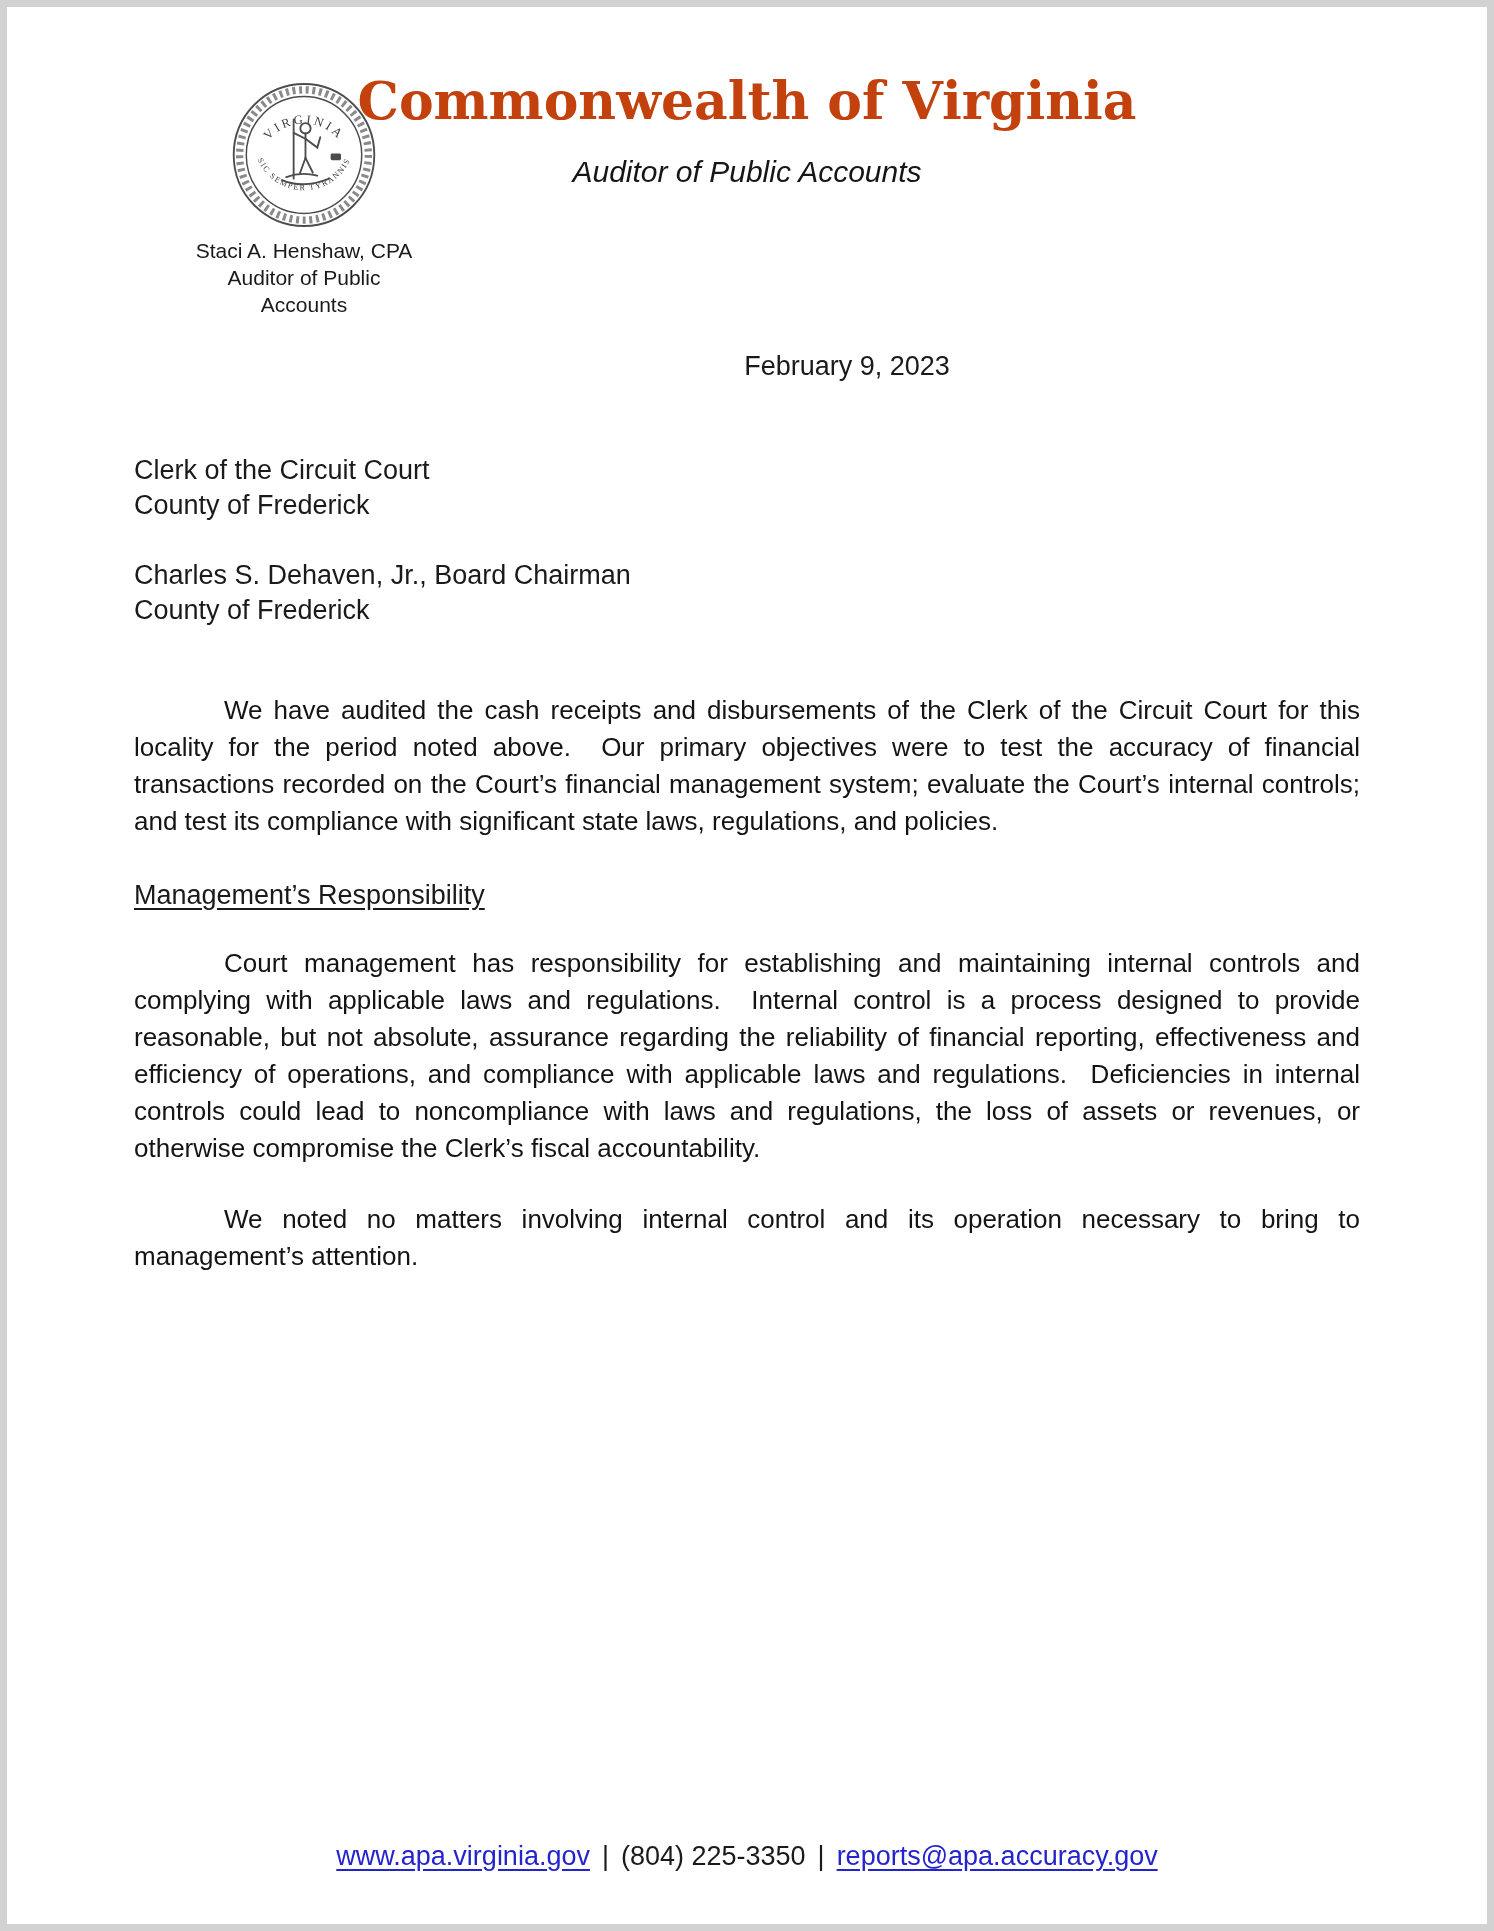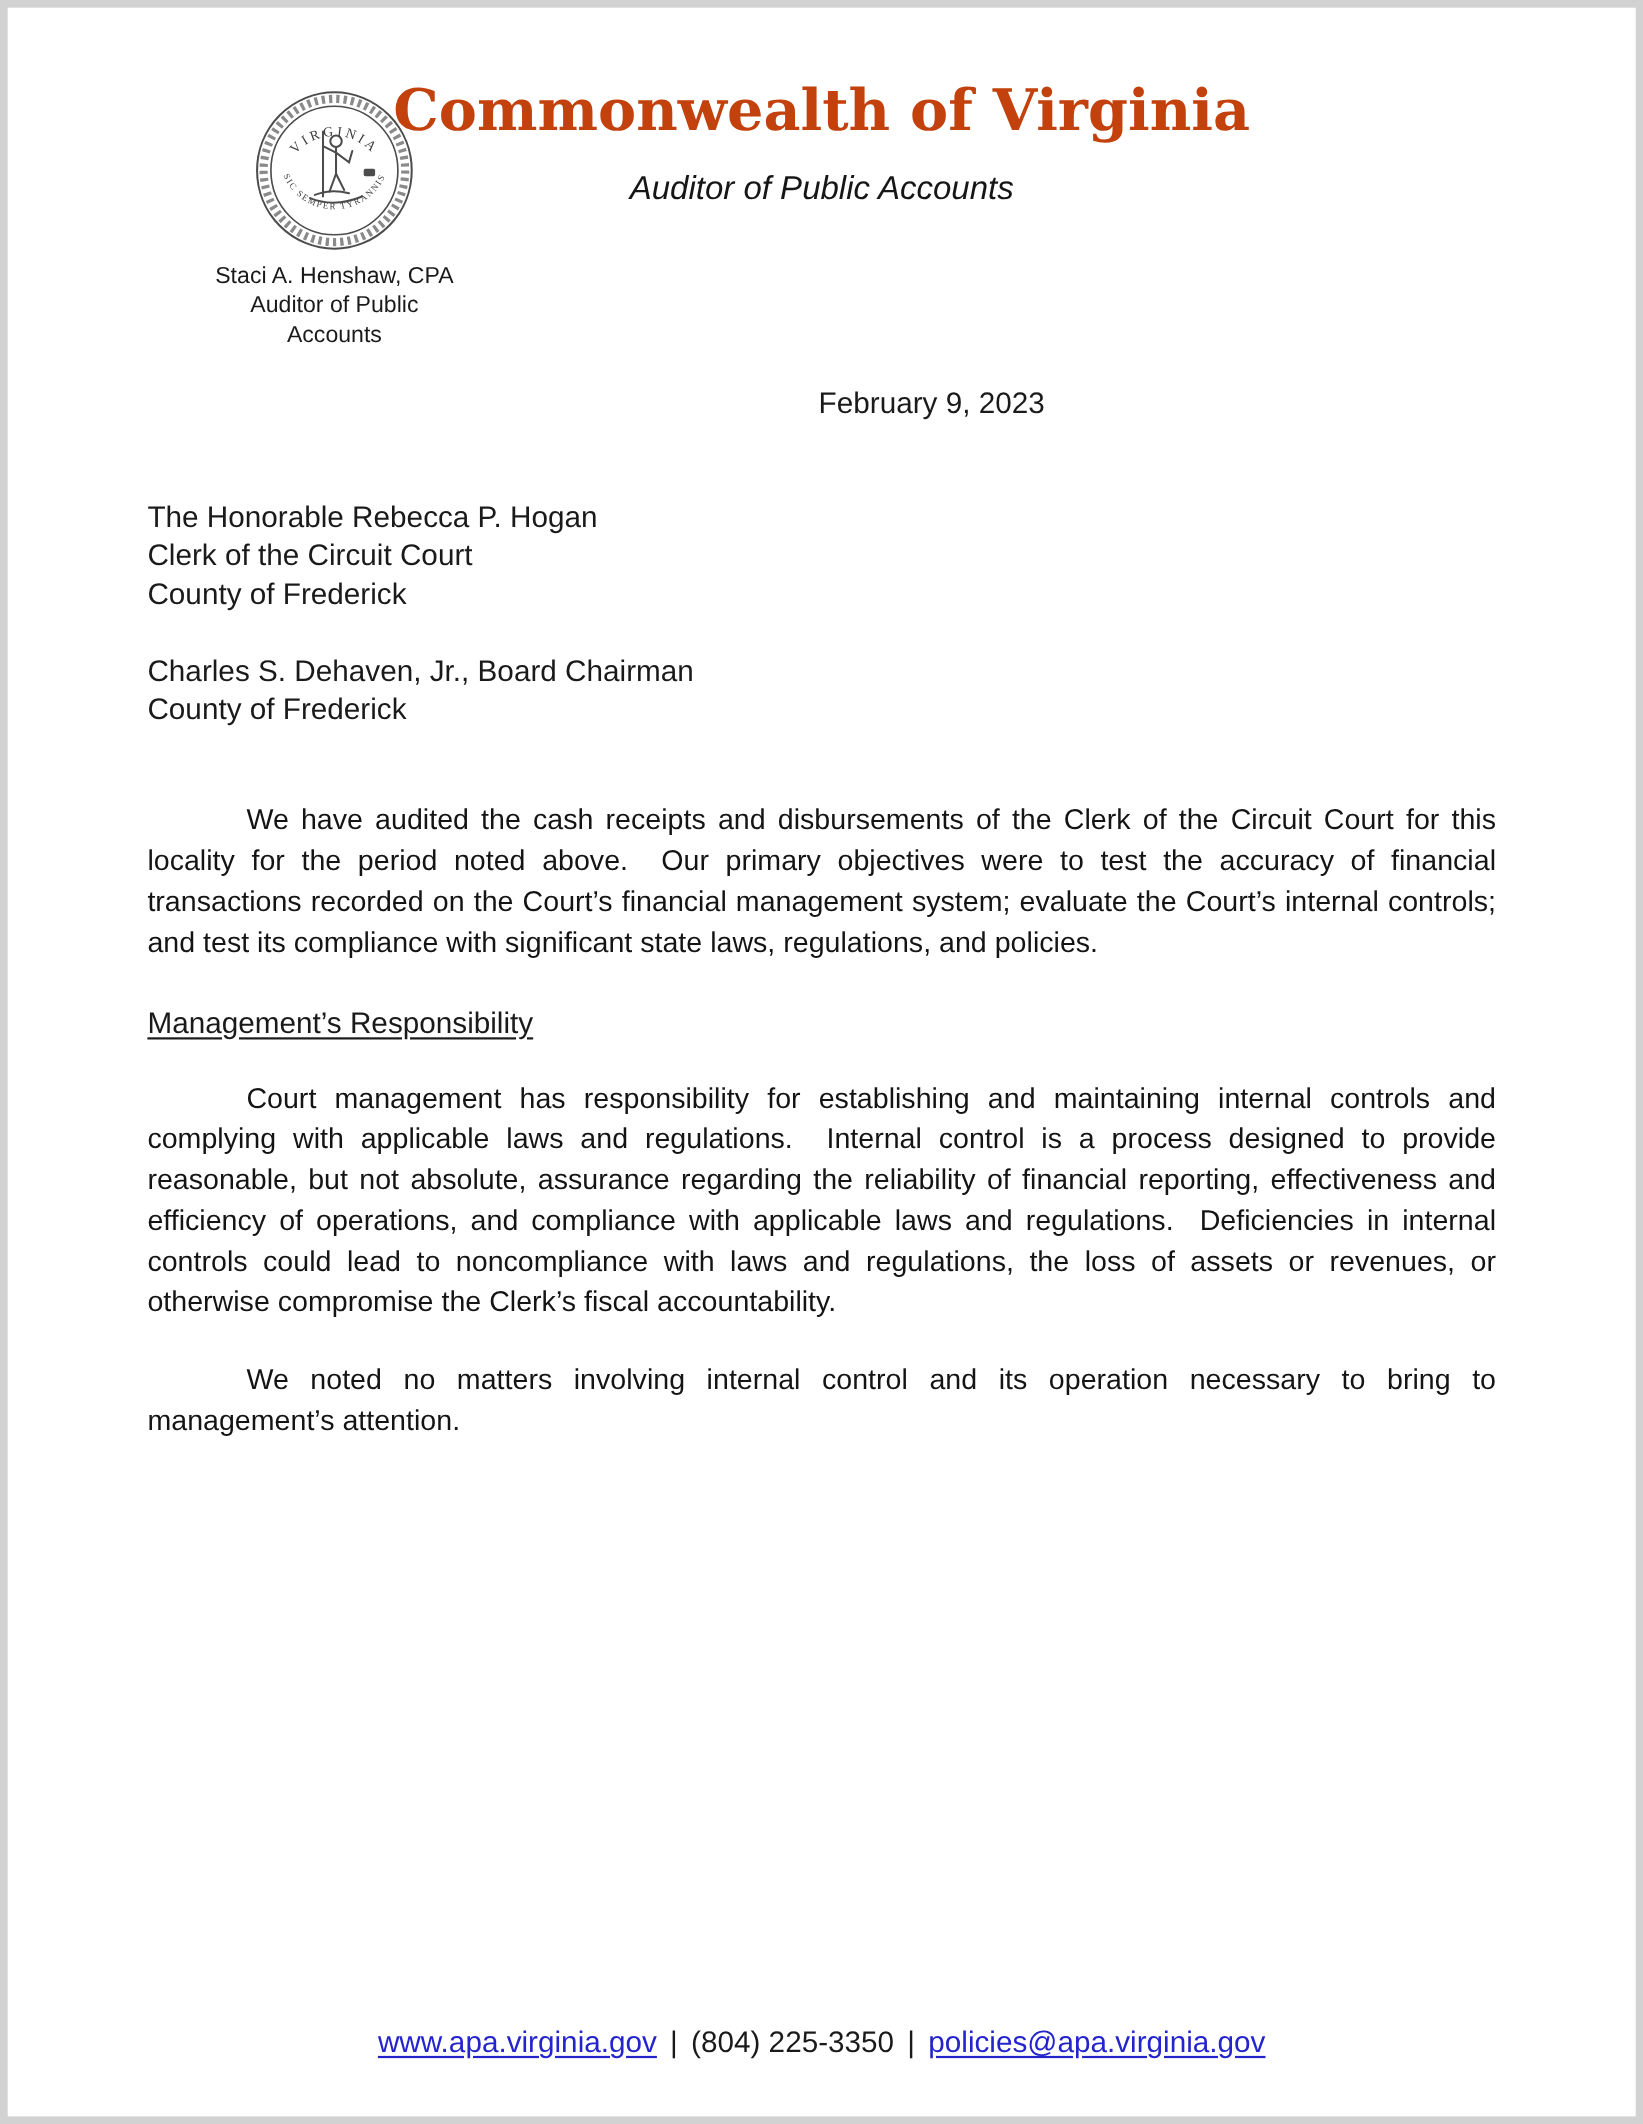--- a/index.html
+++ b/index.html
@@ -164,37 +164,36 @@
         <div class="org-subtitle">Auditor of Public Accounts</div>
       </div>
 
     </div>
 
     <div class="date-row">
       <span>February 9, 2023</span>
     </div>
 
     <div class="recipients-1">
-      <div class="addr-line">The Honorable Rebecca P. Hogan</div>
       <div class="addr-line">Clerk of the Circuit Court</div>
       <div class="addr-line">County of Frederick</div>
     </div>
 
     <div class="recipients-2">
       <div class="addr-line">Charles S. Dehaven, Jr., Board Chairman</div>
       <div class="addr-line">County of Frederick</div>
     </div>
 
 
     <p class="para para1">We have audited the cash receipts and disbursements of the Clerk of the Circuit Court for this locality for the period noted above.  Our primary objectives were to test the accuracy of financial transactions recorded on the Court’s financial management system; evaluate the Court’s internal controls; and test its compliance with significant state laws, regulations, and policies.</p>
 
     <div class="section-heading">Management’s Responsibility</div>
 
     <p class="para para2">Court management has responsibility for establishing and maintaining internal controls and complying with applicable laws and regulations.  Internal control is a process designed to provide reasonable, but not absolute, assurance regarding the reliability of financial reporting, effectiveness and efficiency of operations, and compliance with applicable laws and regulations.  Deficiencies in internal controls could lead to noncompliance with laws and regulations, the loss of assets or revenues, or otherwise compromise the Clerk’s fiscal accountability.</p>
 
     <p class="para para3">We noted no matters involving internal control and its operation necessary to bring to management’s attention.</p>
 
     <div class="footer" style="--link-color: #2424cc;">
-      <a href="#">www.apa.virginia.gov</a><span class="sep">|</span><span>(804) 225-3350</span><span class="sep">|</span><a href="#">policies@apa.virginia.gov</a>
+      <a href="#">www.apa.virginia.gov</a><span class="sep">|</span><span>(804) 225-3350</span><span class="sep">|</span><a href="#">reports@apa.accuracy.gov</a>
     </div>
 
   </div>
 </div>
 
 </body></html>

